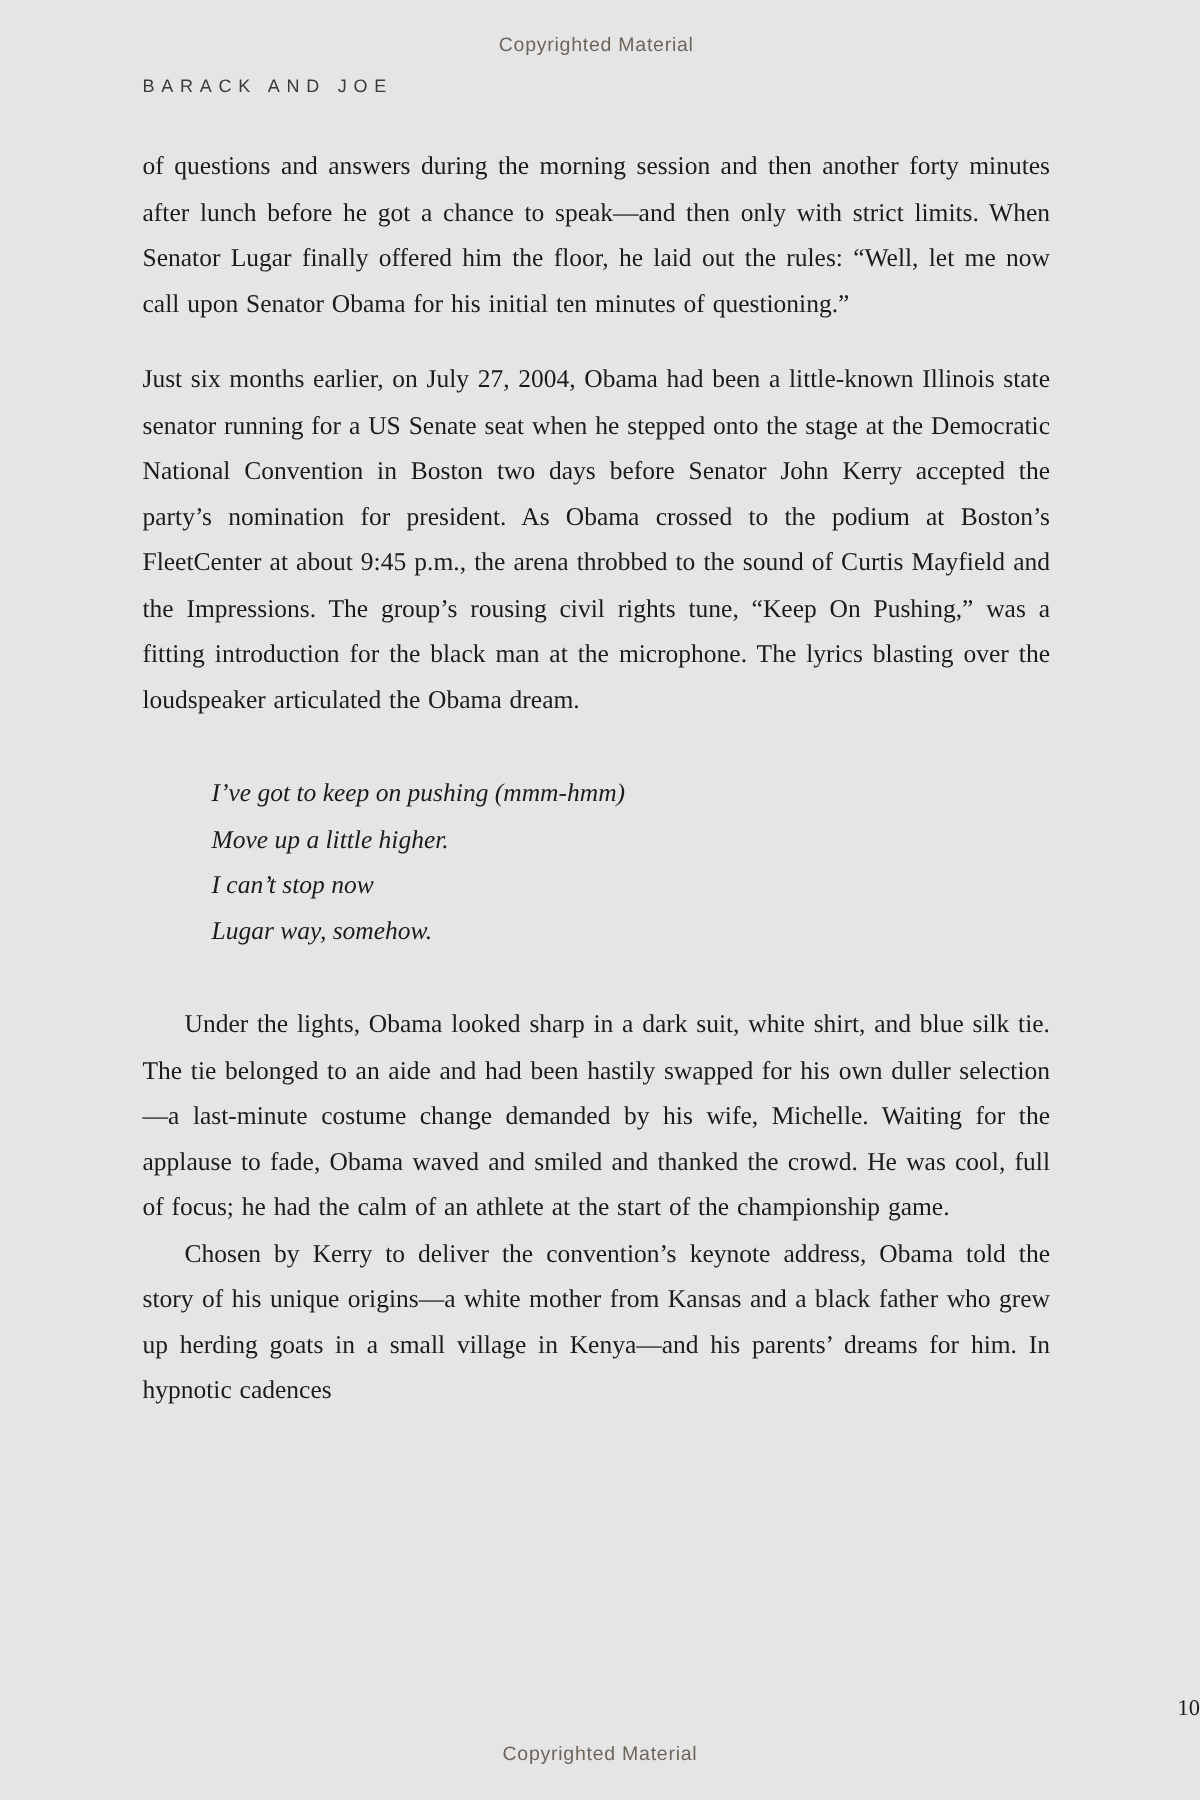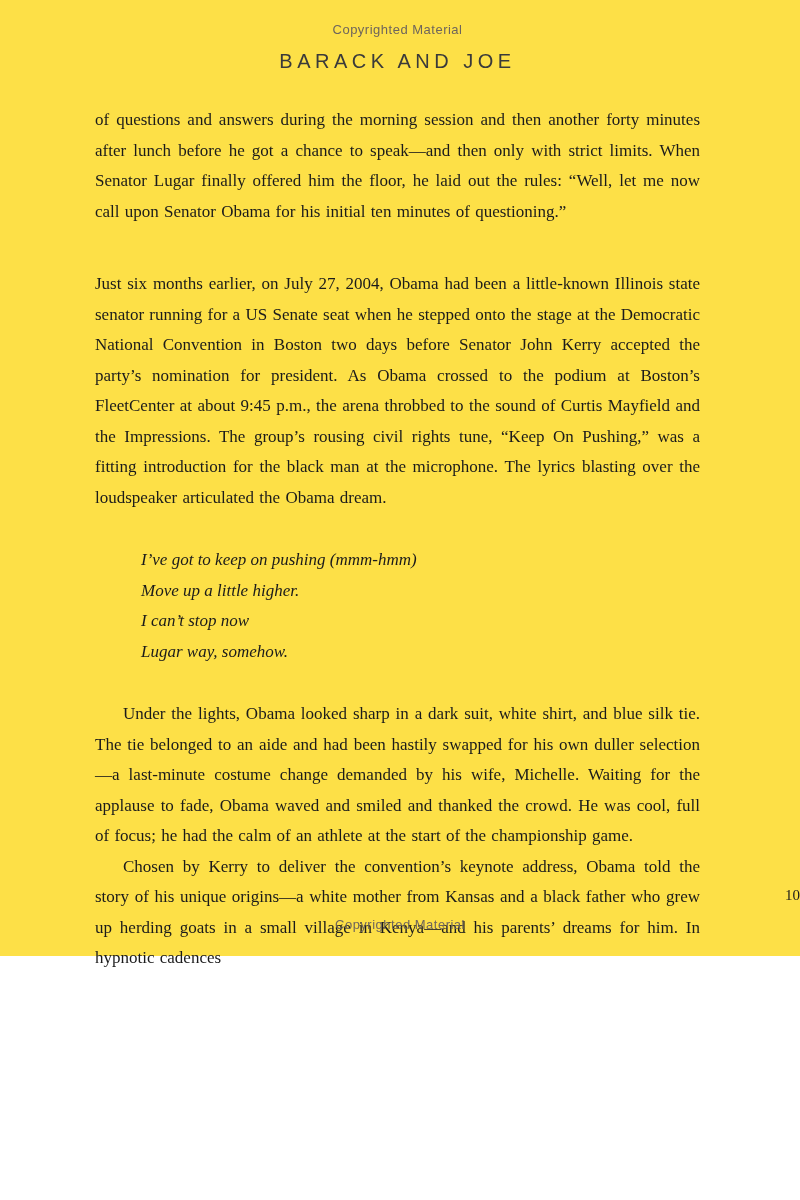--- a/index.html
+++ b/index.html
@@ -7,49 +7,49 @@
   body {
     width: 800px;
     height: 1200px;
     font-family: "Liberation Serif", serif;
     color: #1b1b1b;
     overflow: hidden;
   }
   .page {
     position: relative;
     width: 800px;
-    height: 956px;
-    background: #fde047;
+    height: 1200px;
+    background: #e5e5e5;
     padding: 0 100px 0 95px;
   }
   .notice-top {
     padding-top: 22px;
     text-align: center;
     font-family: "Liberation Sans", sans-serif;
     font-size: 13px;
     letter-spacing: 0.5px;
     color: #6e655c;
   }
   .book-title {
     margin-top: 13px;
-    text-align: center;
+    text-align: left;
     font-family: "Liberation Sans", sans-serif;
-    font-size: 20px;
+    font-size: 12px;
     font-weight: 500;
     letter-spacing: 4.5px;
     color: #3a3a3a;
   }
   .body-text {
     margin-top: 32px;
     font-size: 17px;
     line-height: 30.5px;
     text-align: justify;
   }
   p.para { text-align: justify; word-spacing: 1px; }
-  p.gap { margin-top: 42px; }
+  p.gap { margin-top: 20px; }
   p.indent { text-indent: 28px; }
   .quote {
     margin: 32px 0 32px 28px;
     font-style: italic;
     text-align: left;
   }
   .quote .lyric-line { line-height: 30.5px; margin-left: 18px; }
   .footer-num {
     position: absolute;
     bottom: 52px;

